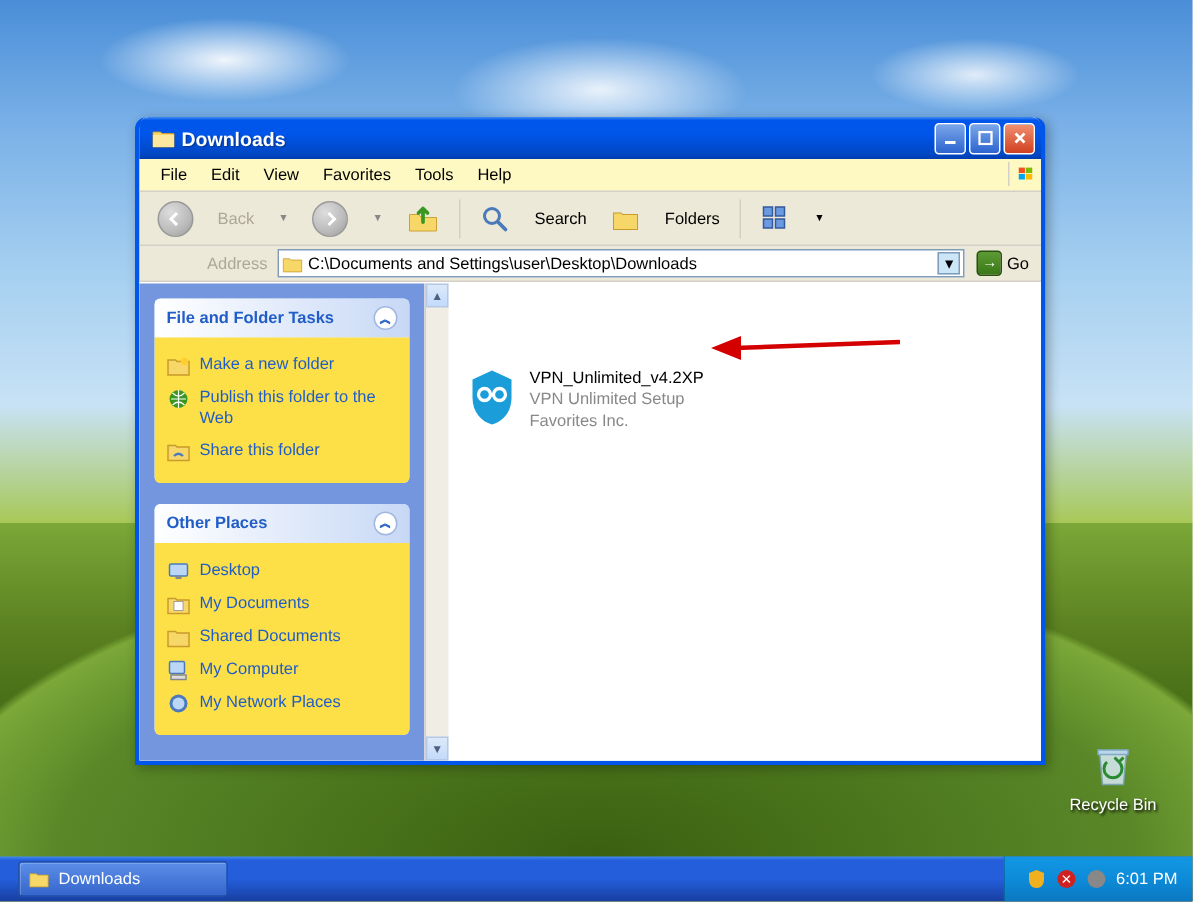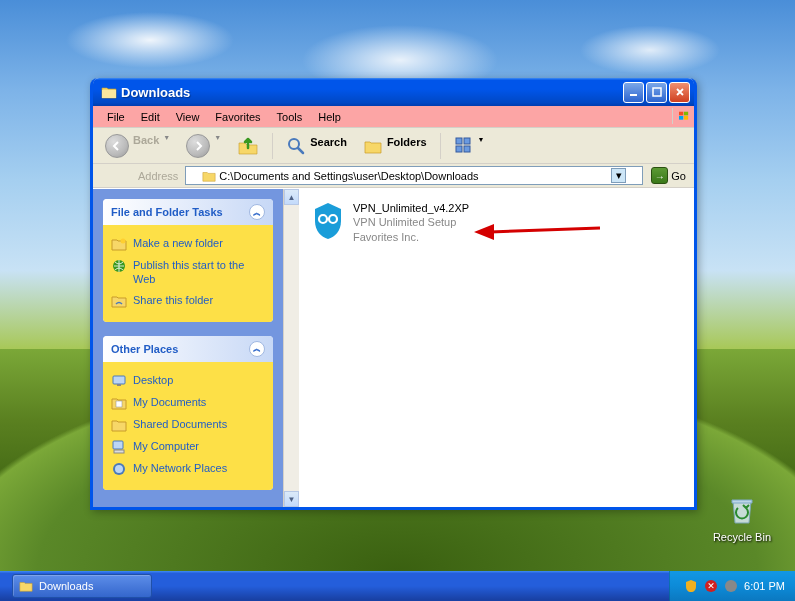--- a/index.html
+++ b/index.html
@@ -69,21 +69,21 @@
     font-weight: bold;
     color: #fff;
     font-size: 11px;
   }
   .winbtn.min, .winbtn.max { background: linear-gradient(to bottom, #7ba7e8, #2c64d0); }
   .winbtn.close { background: linear-gradient(to bottom, #f09070, #d04020); }
 
   
   .menubar {
     height: 22px;
-    background: #fca5a5;
+    background: #fef9c3;
     display: flex;
     align-items: center;
     padding: 0 6px;
     border-bottom: 1px solid #d4d0c8;
     position: relative;
   }
   .menubar .mitem { padding: 3px 8px; cursor: default; }
   .winflag {
     position: absolute; right: 4px; top: 2px;
     width: 18px; height: 16px;
@@ -95,26 +95,25 @@
   .toolbar {
     height: 36px;
     background: #ece9d8;
     display: flex;
     align-items: center;
     padding: 0 6px;
     gap: 4px;
     border-bottom: 1px solid #d4d0c8;
   }
   .tbtn {
-    display: flex; gap: 4px;
+    display: flex; align-items: center; gap: 16px;
     padding: 3px 5px;
     border: 1px solid transparent;
     border-radius: 3px;
     color: #000;
-    font-weight: bold;
   }
   .tbtn.disabled { color: #aca899; }
   .nav-circle {
     width: 24px; height: 24px; border-radius: 50%;
     background: radial-gradient(circle at 35% 30%, #ddd, #bbb 60%, #999);
     border: 1px solid #999;
     display: flex; align-items: center; justify-content: center;
     color: #fff;
   }
   .sep { width: 1px; height: 26px; background: #d4d0c8; margin: 0 3px; }
@@ -136,21 +135,21 @@
   }
   .addressbar .lbl { color: #aca899; padding: 0 3px; margin-left: 38px; }
   .addr-input {
     flex: 1;
     height: 19px;
     background: #fff;
     border: 1px solid #7f9db9;
     display: flex;
     align-items: center;
     font-size: 11px;
-    padding: 0 16px;
+    padding: 0 2px;
   }
   .addr-input .drop { margin-left: auto; width: 15px; text-align: center; color: #000; background:#cde6f7; border:1px solid #7f9db9;}
   .go-btn {
     display: flex; align-items: center; gap: 3px;
     padding: 1px 4px;
   }
   .go-arrow {
     width: 17px; height: 17px;
     background: linear-gradient(to bottom,#5c9a34,#3a7818);
     border: 1px solid #2a5010;
@@ -226,20 +225,21 @@
     font-size: 8px;
     color: #4d6185;
     display:flex;align-items:center;justify-content:center;
   }
   .vscroll .sbtn.bot { position: absolute; bottom: 0; left: 0; right: 0; }
 
   .content {
     flex: 1;
     padding: 12px;
     background: #fff;
+    margin-top: 44px;
   }
   .file-item {
     display: flex;
     gap: 8px;
   }
   .file-icon {
     width: 34px; height: 40px;
   }
   .file-text { line-height: 1.3; }
   .file-name { color: #000; }
@@ -446,21 +446,21 @@
                 <path d="M1 4 h5 l1 1 h8 v9 h-14 z" fill="#f7d768" stroke="#c89b2a"></path>
                 <circle cx="12" cy="5" r="2.5" fill="#ffcf30"></circle>
               </svg>
             <span>Make a new folder</span>
           </div>
           <div class="task-link">
             <svg class="ticon" viewBox="0 0 16 16">
                 <circle cx="8" cy="8" r="6" fill="#3a9820"></circle>
                 <path d="M3 8 h10 M8 2 v12 M4 4 q4 4 8 0 M4 12 q4 -4 8 0" stroke="#fff" stroke-width="0.8" fill="none"></path>
               </svg>
-            <span>Publish this start to the Web</span>
+            <span>Publish this folder to the Web</span>
           </div>
           <div class="task-link">
             <svg class="ticon" viewBox="0 0 16 16">
                 <path d="M1 4 h5 l1 1 h8 v9 h-14 z" fill="#f7d768" stroke="#c89b2a"></path>
                 <path d="M5 11 q3 -3 6 0" stroke="#4a7abc" stroke-width="1.5" fill="none"></path>
               </svg>
             <span>Share this folder</span>
           </div>
         </div>
       </div>

